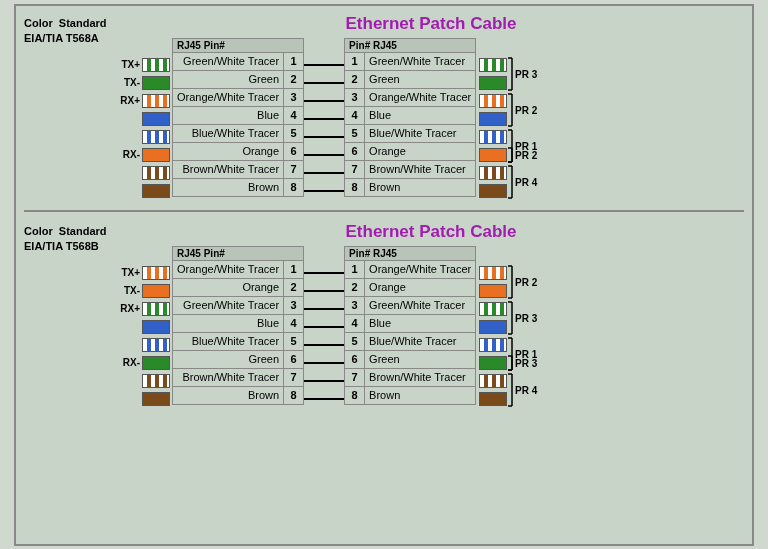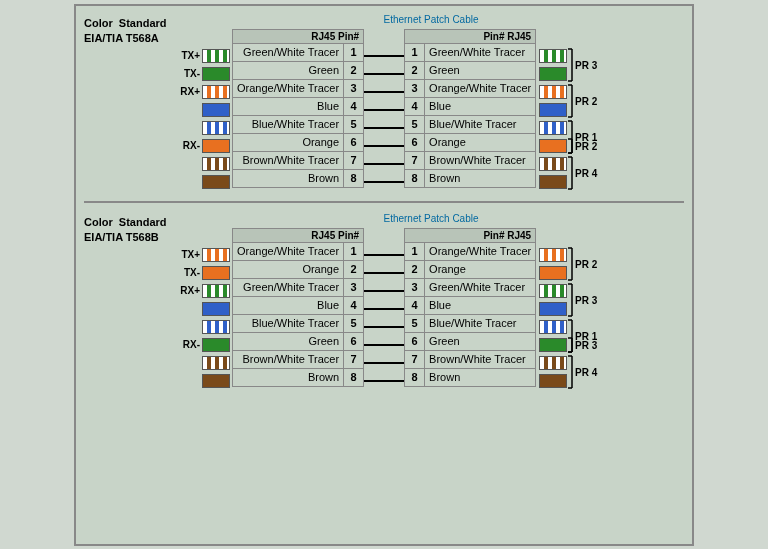--- a/index.html
+++ b/index.html
@@ -10,21 +10,21 @@
       width: 768px;
       height: 549px;
       overflow: hidden;
       display: flex;
       align-items: center;
       justify-content: center;
     }
     .outer {
       background: #c8d4c8;
       border: 2px solid #888;
-      width: 620px;
+      width: 740px;
       height: 542px;
       padding: 8px;
       display: flex;
       flex-direction: column;
       gap: 4px;
     }
     .section {
       display: flex;
       flex-direction: row;
       align-items: flex-start;
@@ -40,23 +40,23 @@
       line-height: 1.4;
       padding-top: 2px;
     }
     .diagram-area {
       flex: 1;
       display: flex;
       flex-direction: column;
       align-items: center;
     }
     .diagram-title {
-      font-size: 10px;
-      font-weight: normal;
-      color: #0369a1;
+      font-size: 17px;
+      font-weight: bold;
+      color: #a21caf;
       margin-bottom: 4px;
     }
     .wire-table-container {
       display: flex;
       flex-direction: row;
       align-items: stretch;
       gap: 0;
       width: 100%;
     }
     
@@ -87,21 +87,21 @@
     }
     
     .pin-table {
       border-collapse: collapse;
       font-size: 11px;
     }
     .pin-table th {
       background: #b8c4b8;
       border: 1px solid #888;
       padding: 1px 4px;
-      text-align: right;
+      text-align: left;
       font-size: 10px;
       white-space: nowrap;
       margin-top: 42px;
     }
     .pin-table td {
       border: 1px solid #888;
       padding: 1px 4px;
       white-space: nowrap;
       height: 18px;
     }

